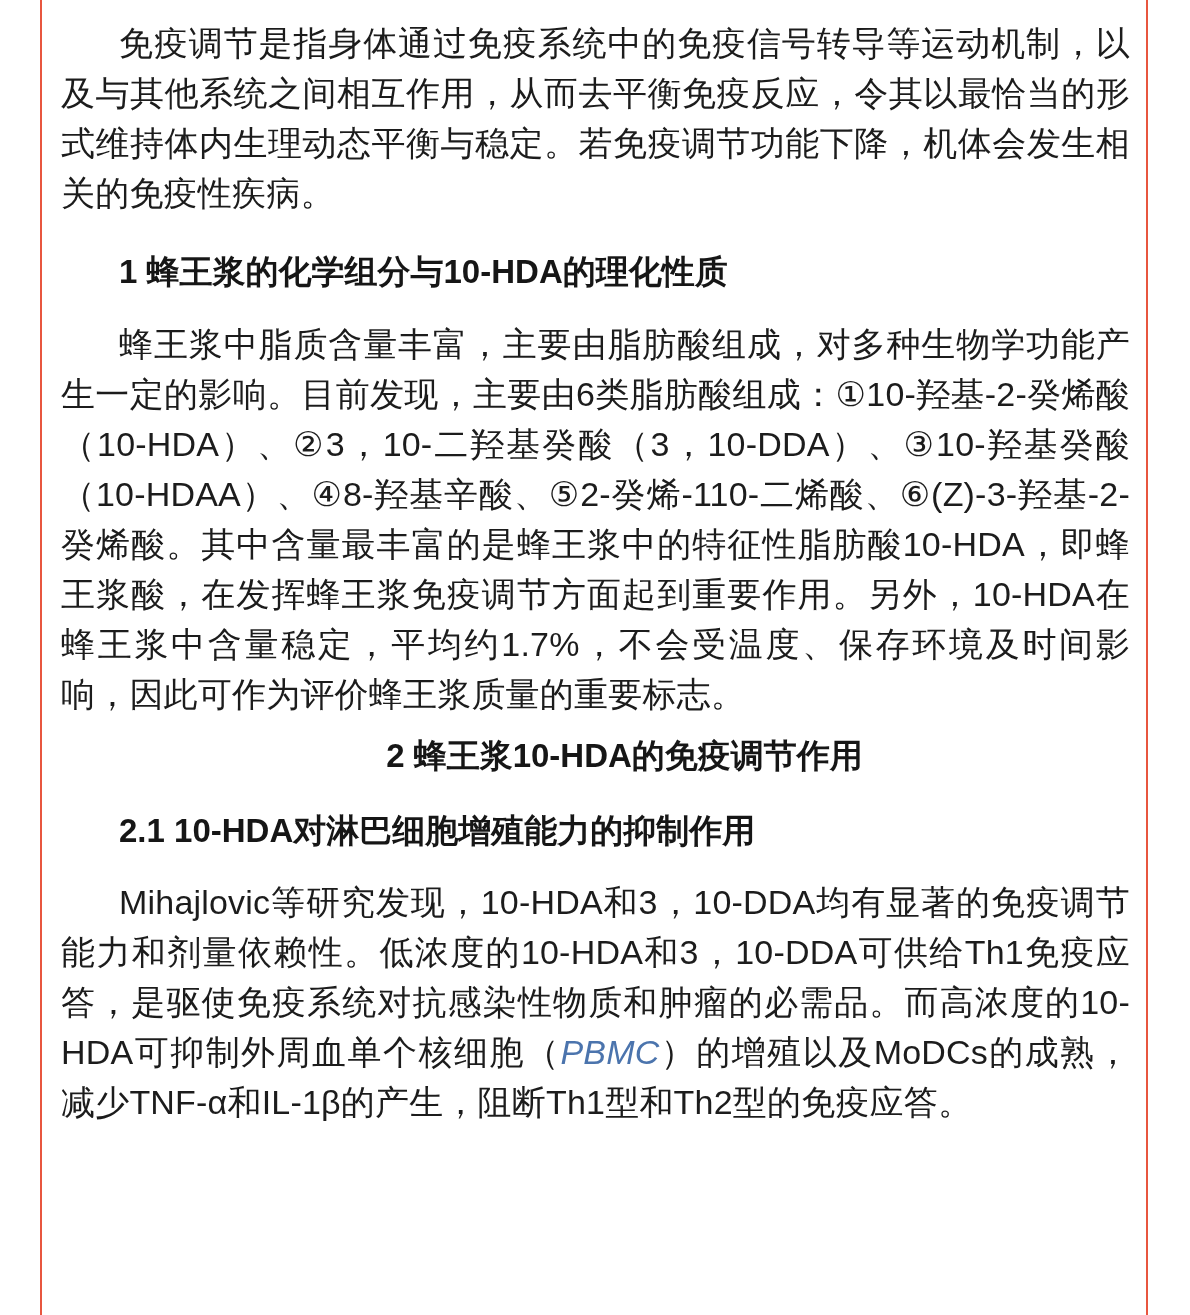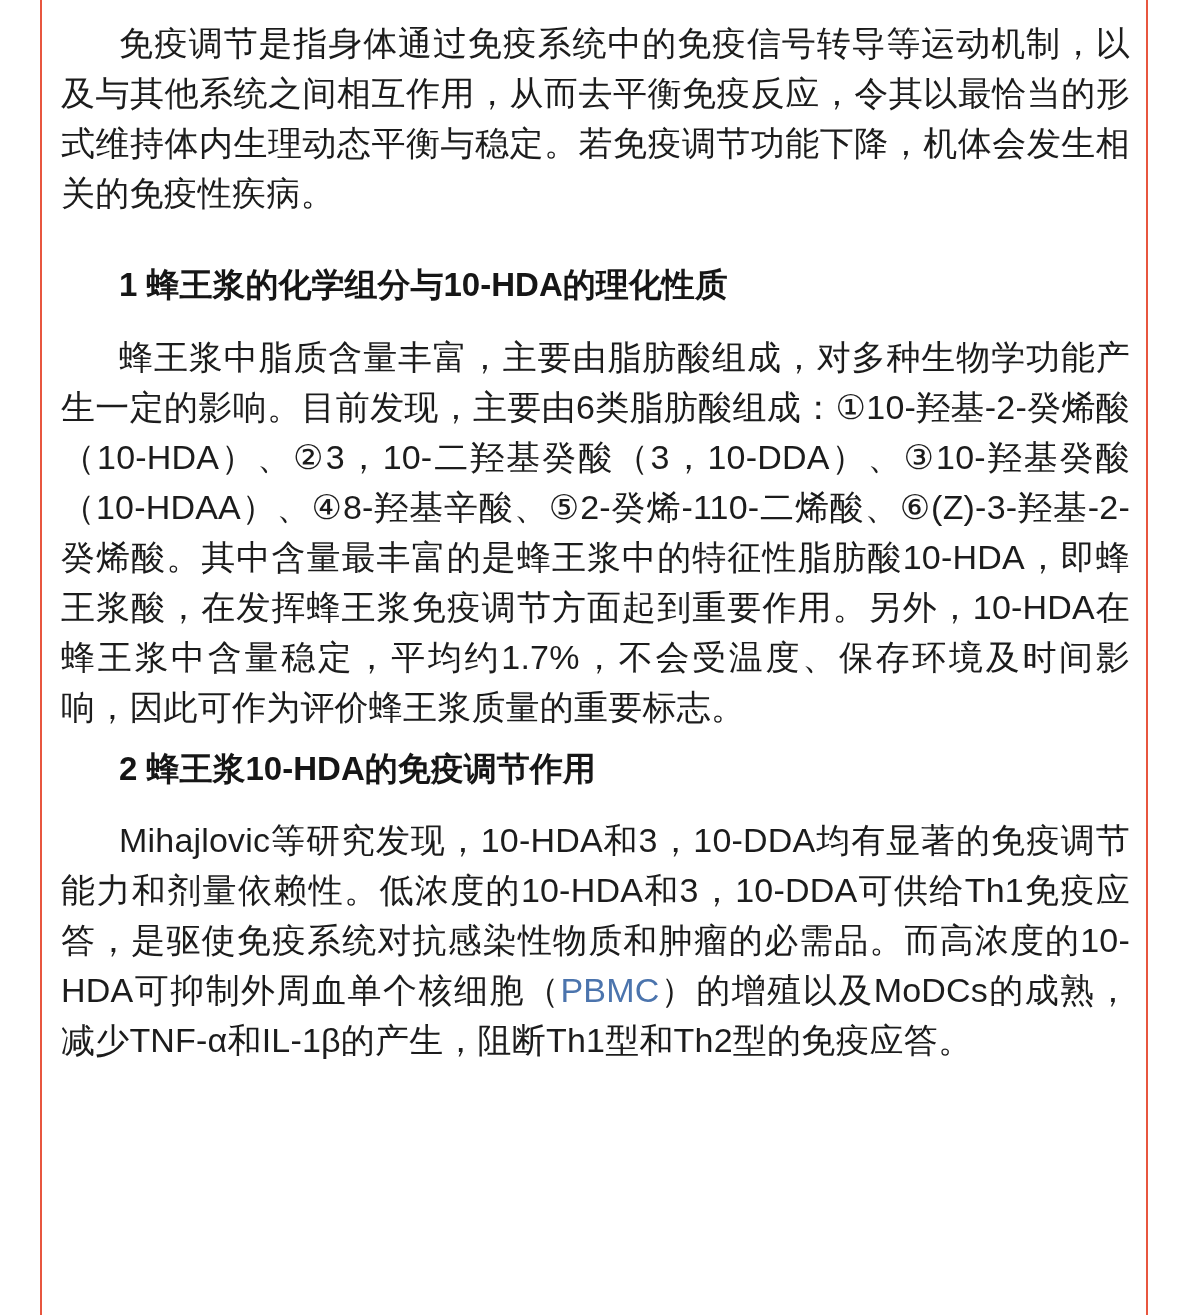--- a/index.html
+++ b/index.html
@@ -38,48 +38,50 @@
   }
   .heading{
     margin:0;
     font-size:33px;
     line-height:50px;
     font-weight:700;
     text-indent:58px;
     color:var(--heading,#161616);
   }
   .mt-p1{margin-top:18px;}
-  .mt-h1{margin-top:42px;}
+  .mt-h1{margin-top:29px;}
   .mt-p2{margin-top:22px;}
-  .mt-h2{margin-top:12px;}
+  .mt-h2{margin-top:12px;text-align:center;}
   .mt-h21{margin-top:25px;}
   .mt-p3{margin-top:32px;}
   .mt-p4{margin-top:21px;}
   .link{
     color:var(--link,#4b74ad);
     text-decoration:none;
     cursor:pointer;
+    font-style:italic;
   }
 </style>
 </head>
 <body>
 
 <div class="page">
 
   <div class="rule rule-left"></div>
   <div class="rule rule-right"></div>
 
   <div class="content">
 
     <p class="body-p mt-p1">免疫调节是指身体通过免疫系统中的免疫信号转导等运动机制，以及与其他系统之间相互作用，从而去平衡免疫反应，令其以最恰当的形式维持体内生理动态平衡与稳定。若免疫调节功能下降，机体会发生相关的免疫性疾病。</p>
 
     <h3 class="heading mt-h1">1 蜂王浆的化学组分与10-HDA的理化性质</h3>
 
     <p class="body-p mt-p2">蜂王浆中脂质含量丰富，主要由脂肪酸组成，对多种生物学功能产生一定的影响。目前发现，主要由6类脂肪酸组成：①10-羟基-2-癸烯酸（10-HDA）、②3，10-二羟基癸酸（3，10-DDA）、③10-羟基癸酸（10-HDAA）、④8-羟基辛酸、⑤2-癸烯-110-二烯酸、⑥(Z)-3-羟基-2-癸烯酸。其中含量最丰富的是蜂王浆中的特征性脂肪酸10-HDA，即蜂王浆酸，在发挥蜂王浆免疫调节方面起到重要作用。另外，10-HDA在蜂王浆中含量稳定，平均约1.7%，不会受温度、保存环境及时间影响，因此可作为评价蜂王浆质量的重要标志。</p>
 
     <h3 class="heading mt-h2">2 蜂王浆10-HDA的免疫调节作用</h3>
 
+    <h3 class="heading mt-h21">2.1 10-HDA对淋巴细胞增殖能力的抑制作用</h3>
 
 
     <p class="body-p mt-p4"><span>Mihajlovic等研究发现，10-HDA和3，10-DDA均有显著的免疫调节能力和剂量依赖性。低浓度的10-HDA和3，10-DDA可供给Th1免疫应答，是驱使免疫系统对抗感染性物质和肿瘤的必需品。而高浓度的10-HDA可抑制外周血单个核细胞（</span><a class="link">PBMC</a><span>）的增殖以及MoDCs的成熟，减少TNF-α和IL-1β的产生，阻断Th1型和Th2型的免疫应答。</span></p>
 
   </div>
 </div>
 
 </body></html>

